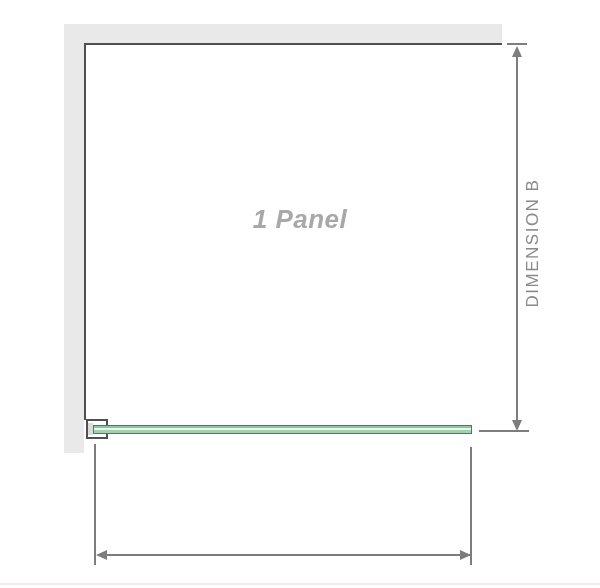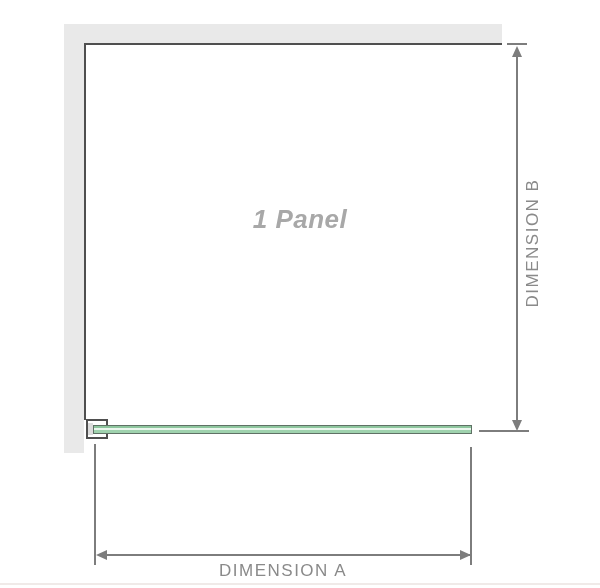--- a/index.html
+++ b/index.html
@@ -141,17 +141,16 @@
   <div class="abs dimline dimB-line"></div>
   <div class="abs arrow arrow-up"></div>
   <div class="abs arrow arrow-down"></div>
   <div class="abs dim-label dimB-label">DIMENSION B</div>
 
   <div class="abs dimline dimA-ext-left"></div>
   <div class="abs dimline dimA-ext-right"></div>
   <div class="abs dimline dimA-line"></div>
   <div class="abs arrow arrow-left"></div>
   <div class="abs arrow arrow-right"></div>
-  <div class="abs dim-label dimA-label">DIMENSION A</div>
 
   <div class="abs bottom-rule"></div>
 
 </div>
 
 </body></html>

